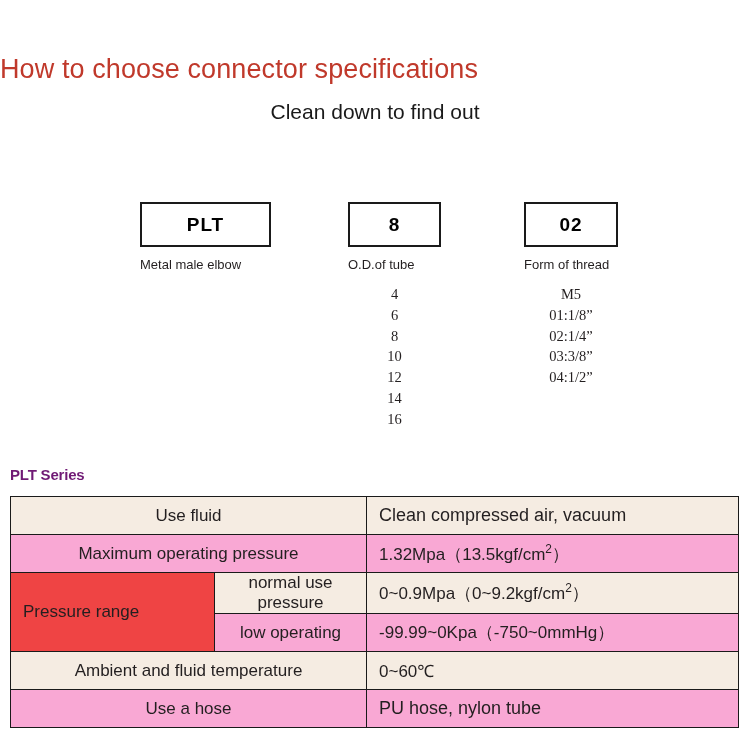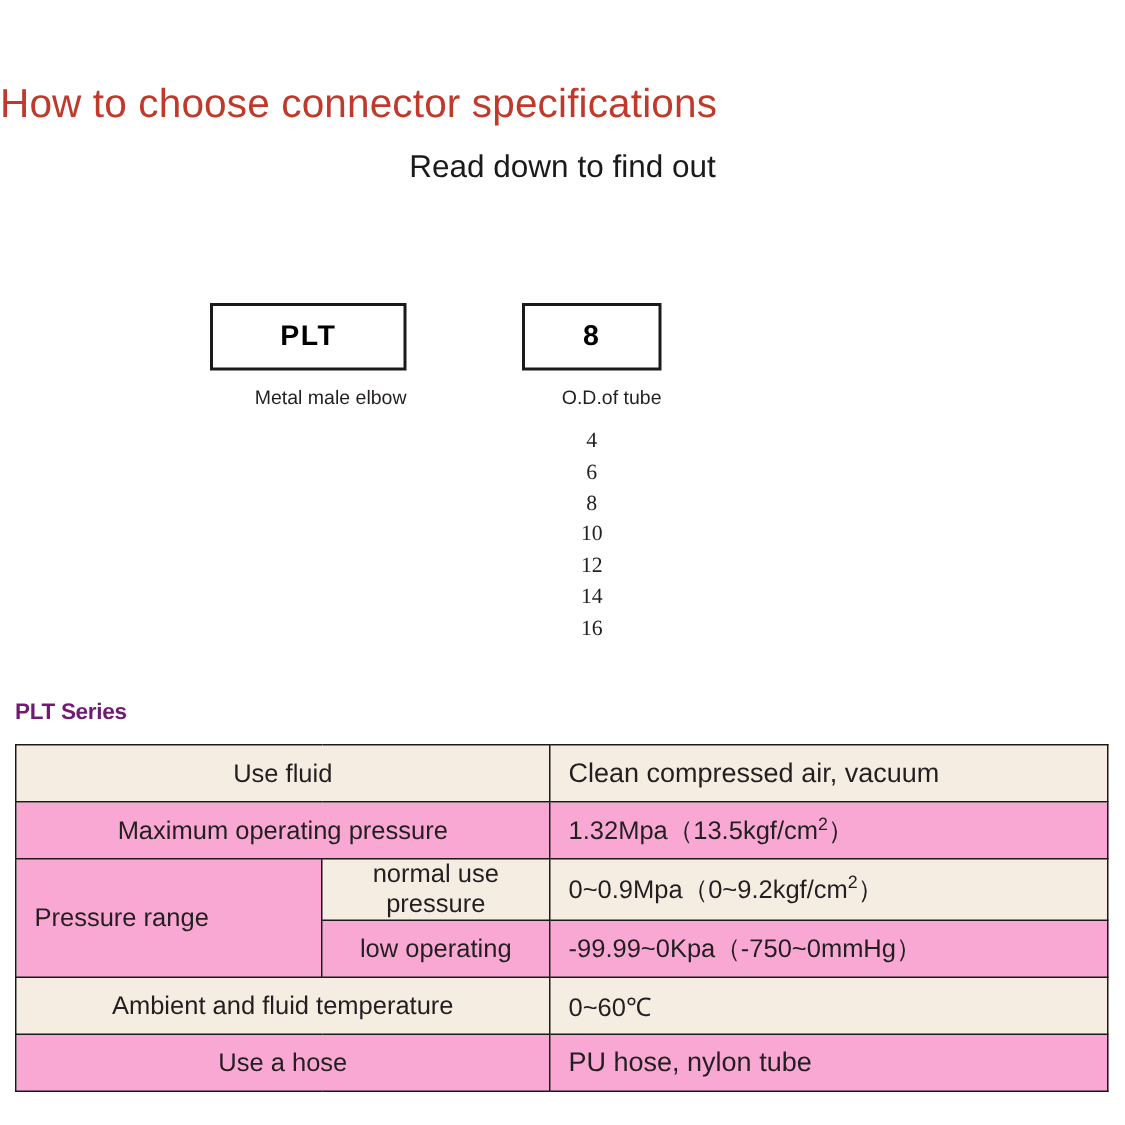--- a/index.html
+++ b/index.html
@@ -61,21 +61,21 @@
     height: 41px;
     line-height: 41px;
     text-align: center;
     font-size: 19px;
     font-weight: bold;
     letter-spacing: 1px;
     color: #000000;
   }
   .code-caption {
     margin-top: 10px;
-    text-align: right;
+    text-align: left;
     font-size: 13px;
     color: #231f20;
     white-space: nowrap;
   }
   .code-options {
     margin-top: 12px;
     text-align: center;
     font-size: 14.5px;
     line-height: 20.8px;
     color: #231f20;
@@ -125,21 +125,21 @@
   td.rowspan-label {
     text-align: left;
     font-size: 17px;
   }
   .sup { font-size: 0.7em; vertical-align: super; }
 </style>
 </head>
 <body>
 
 <div class="page-title">How to choose connector specifications</div>
-<div class="page-subtitle">Read down to find out</div>
+<div class="page-subtitle">Clean down to find out</div>
 
 <div class="code-builder">
 
   <div class="code-col col-1">
     <div class="code-box">PLT</div>
     <div class="code-caption">Metal male elbow</div>
   </div>
 
   <div class="code-col col-2">
     <div class="code-box">8</div>
@@ -148,20 +148,31 @@
         <span class="opt">4</span>
         <span class="opt">6</span>
         <span class="opt">8</span>
         <span class="opt">10</span>
         <span class="opt">12</span>
         <span class="opt">14</span>
         <span class="opt">16</span>
       </div>
   </div>
 
+  <div class="code-col col-3">
+    <div class="code-box">02</div>
+    <div class="code-caption">Form of thread</div>
+    <div class="code-options">
+        <span class="opt">M5</span>
+        <span class="opt">01:1/8”</span>
+        <span class="opt">02:1/4”</span>
+        <span class="opt">03:3/8”</span>
+        <span class="opt">04:1/2”</span>
+      </div>
+  </div>
 
 </div>
 
 <div class="series-heading">PLT Series</div>
 
 <div class="spec-table-wrap">
   <table class="spec-table">
     <colgroup>
       <col style="width:204px">
       <col style="width:152px">
@@ -170,21 +181,21 @@
     <tbody id="spec-body">
         <tr>
           <td class="label-cell shade" colspan="2">Use fluid</td>
           <td class="value-cell shade big">Clean compressed air, vacuum</td>
         </tr>
         <tr>
           <td class="label-cell plain" colspan="2">Maximum operating pressure</td>
           <td class="value-cell plain">1.32Mpa（13.5kgf/cm<span class="sup">2</span>）</td>
         </tr>
         <tr>
-          <td class="rowspan-label shade" rowspan="2" style="background: #f9a8d4;">Pressure range</td>
+          <td class="rowspan-label shade" rowspan="2" style="background: #ef4444;">Pressure range</td>
           <td class="sub-label shade">normal use pressure</td>
           <td class="value-cell shade">0~0.9Mpa（0~9.2kgf/cm<span class="sup">2</span>）</td>
         </tr>
         <tr>
           <td class="sub-label plain">low operating</td>
           <td class="value-cell plain">-99.99~0Kpa（-750~0mmHg）</td>
         </tr>
         <tr>
           <td class="label-cell shade" colspan="2">Ambient and fluid temperature</td>
           <td class="value-cell shade">0~60℃</td>

